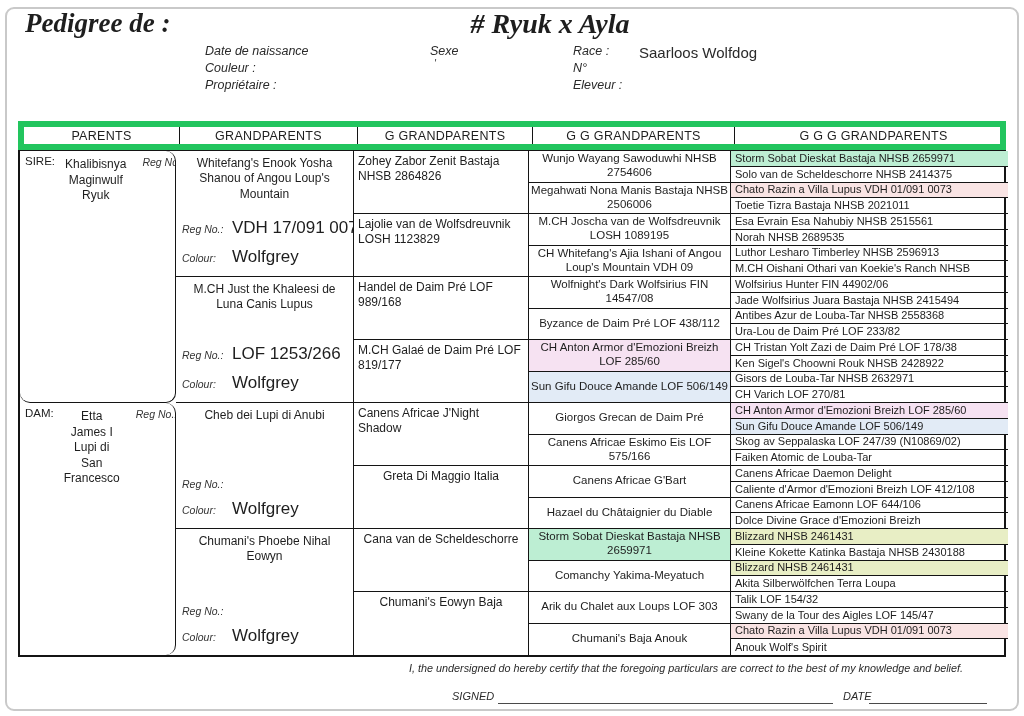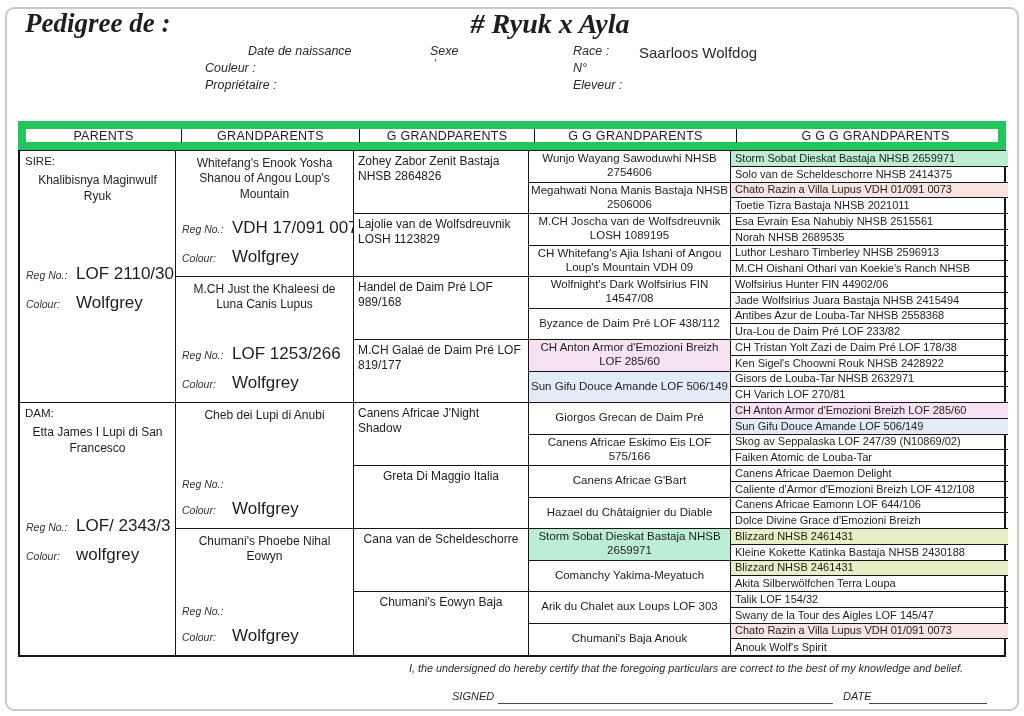--- a/index.html
+++ b/index.html
@@ -14,31 +14,31 @@
   .title-main { position:absolute; left:380px; top:8px; width:340px; text-align:center;
                 font-family:"Liberation Serif", serif; font-weight:bold; font-style:italic; font-size:28px; }
 
   
   .flabel { position:absolute; font-style:italic; font-size:12.5px; color:#2a2a2a; }
   .fvalue { position:absolute; font-size:15px; color:#2a2a2a; }
 
   
   .pedigree-table { position:absolute; left:18px; top:121px; width:988px; }
   .head-grid { display:grid; grid-template-columns:156px 178px 175px 202px 277px;
-               height:29px; border:8px solid #22c55e; box-sizing:border-box;text-align:right; }
+               height:29px; border:6px solid #22c55e; box-sizing:border-box;text-align:right; }
   .head-cell { display:flex; align-items:center; justify-content:center; font-size:12.5px;
                letter-spacing:.3px; border-right:1px solid #141414; box-sizing:border-box; }
   .head-cell:last-child { border-right:none; }
   .body-grid { display:grid; grid-template-columns:156px 178px 175px 202px 277px;
                grid-template-rows:repeat(32, 1fr); height:507px;
                border:2px solid #141414; border-top:1px solid #141414; box-sizing:border-box; background:#fff; }
   .cell { border-right:1px solid #141414; border-bottom:1px solid #141414; box-sizing:border-box;
           overflow:hidden; min-width:0; min-height:0; }
 
-  .parent-cell { display:flex; flex-direction:column; }
+  .parent-cell { display:flex; flex-direction:row;border-radius:10px; }
   .parent-role { font-size:11.5px; padding:4px 0 0 5px; }
   .parent-name { text-align:center; font-size:12px; line-height:1.3; padding:6px 10px 0 10px; }
   .sp-a { flex:0.85; } .sp-b { flex:1.15; }
 
   .gp-cell { display:flex; flex-direction:column; }
   .gp-name { text-align:center; font-size:12px; line-height:1.28; padding:5px 6px 0 6px; }
   .gp-spacer { flex:1; }
 
   .kv { display:flex; align-items:baseline; margin:0 0 9px 6px; }
   .kv-label { font-style:italic; font-size:10.5px; width:50px; flex:none; color:#333; }
@@ -59,21 +59,21 @@
 </style>
 </head>
 <body>
 
 <div class="page">
   <div class="page-border"></div>
 
   <div class="title-pedigree">Pedigree de :</div>
   <div class="title-main"># Ryuk x Ayla</div>
 
-  <div class="flabel" style="left:205px; top:44px;margin-left:43px;">Date de naissance</div>
+  <div class="flabel" style="left:205px; top:44px;">Date de naissance</div>
   <div class="flabel" style="left:205px; top:61px;">Couleur :</div>
   <div class="flabel" style="left:205px; top:78px;">Propriétaire :</div>
   <div class="flabel" style="left:430px; top:44px;">Sexe</div>
   <div class="flabel" style="left:434px; top:58px; font-size:10px;">'</div>
   <div class="flabel" style="left:573px; top:44px;">Race :</div>
   <div class="fvalue" style="left:639px; top:44px;">Saarloos Wolfdog</div>
   <div class="flabel" style="left:573px; top:61px;">N°</div>
   <div class="flabel" style="left:573px; top:78px;">Eleveur :</div>
 
   <div class="pedigree-table">

